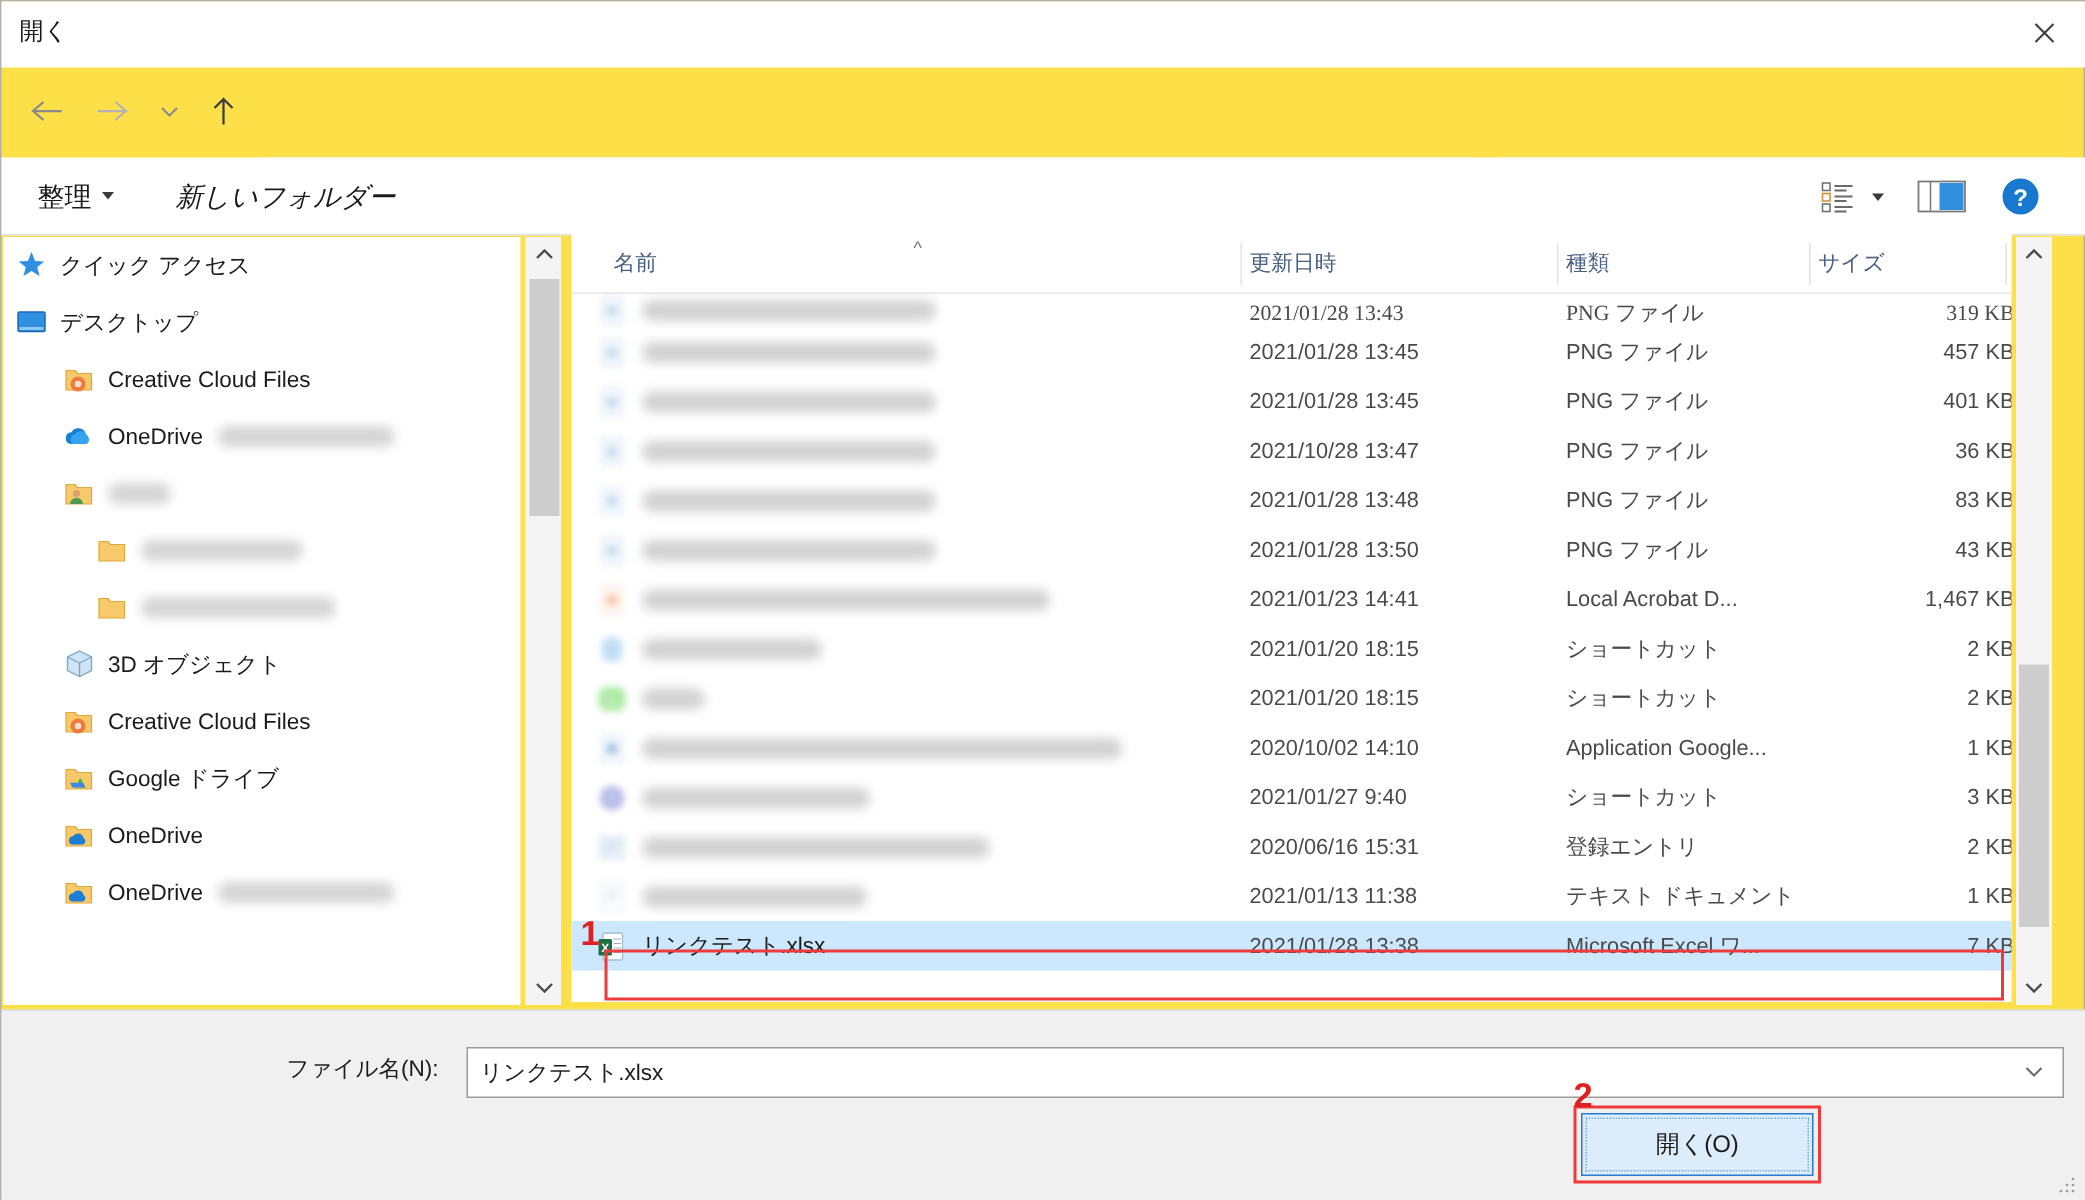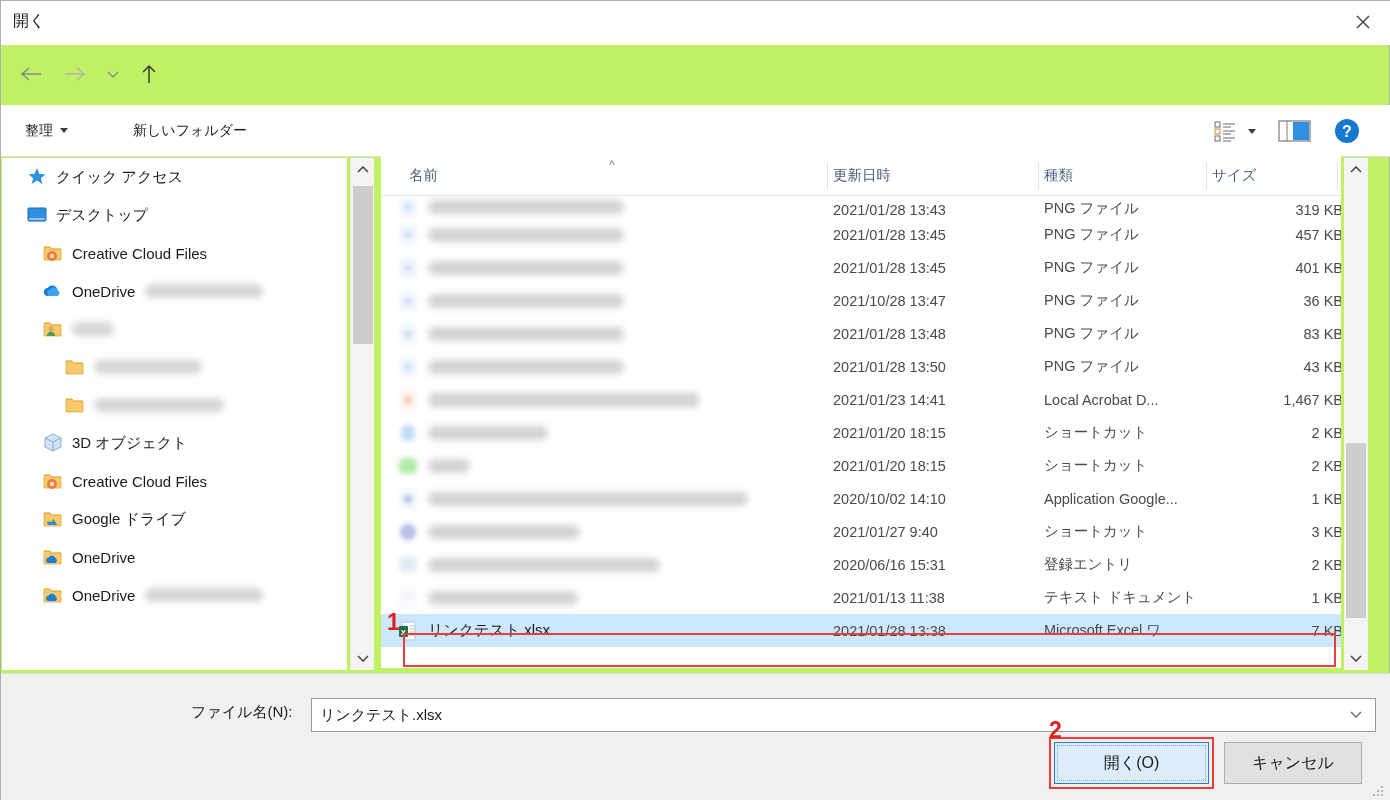--- a/index.html
+++ b/index.html
@@ -6,21 +6,21 @@
   html, body {
     margin: 0; padding: 0;
     width: 1390px; height: 800px;
     background: #ffffff;
     font-family: "Liberation Sans", "DejaVu Sans", sans-serif;
     overflow: hidden;
   }
   #dialog {
     position: relative;
     width: 1390px; height: 800px;
-    background: #bef264;
+    background: #fde047;
     border: 1px solid #b0b0b0;
   }
 
   
   #titlebar {
     position: absolute; left: 0; top: 0; width: 1390px; height: 44px;
     background: #ffffff;
   }
   #title-text {
     position: absolute; left: 12px; top: 10px;
@@ -92,24 +92,24 @@
   #search-placeholder { font-size: 15px; color: #4b4b4b; }
 
   
   #cmdbar {
     position: absolute; left: 0; top: 104px; width: 1390px; height: 52px;
     border-bottom: 1px solid #dedede; background: #ffffff;
   }
   .cmd {
     position: absolute; top: 0; height: 51px;
     display: flex; align-items: center;
-    font-size: 14px; color: #1a1a1a; cursor: default;
+    font-size: 18px; color: #1a1a1a; cursor: default;
   }
   #cmd-organize { left: 24px; }
-  #cmd-newfolder { left: 132px; }
+  #cmd-newfolder { left: 116px; font-style: italic; }
   .caret-sm {
     display:inline-block; margin-left: 7px;
     border-left: 4px solid transparent; border-right: 4px solid transparent;
     border-top: 5px solid #3a3a3a;
   }
   #cmd-view {
     position:absolute; left: 1213px; top: 12px; height: 28px;
     display:flex; align-items:center;
   }
   #cmd-preview {
@@ -125,21 +125,21 @@
     background: #ffffff; overflow: hidden;
   }
   .nav-item {
     position: relative; height: 38px; display: flex; align-items: center;
     font-size: 15px; color: #1a1a1a; white-space: nowrap; cursor: default;
   }
   .nav-ico {
     width: 22px; height: 22px; margin-right: 8px; flex: 0 0 auto;
     display: flex; align-items: center; justify-content: center;
   }
-  .lvl0 { padding-left: 24px; }
+  .lvl0 { padding-left: 8px; }
   .lvl1 { padding-left: 40px; }
   .lvl2 { padding-left: 62px; }
   .nav-blur {
     display:inline-block; height: 14px; border-radius: 8px;
     background: #d5d5d5; margin-left: 10px; filter: blur(3.5px);
   }
 
   
   #navscroll {
     position:absolute; left: 349px; top: 157px; width: 24px; height: 512px;
@@ -504,21 +504,21 @@
       <div id="sortmark">^</div>
       <div class="colsep" style="left:446px;"></div>
       <div class="colh" style="left:452px;">更新日時</div>
       <div class="colsep" style="left:657px;"></div>
       <div class="colh" style="left:663px;">種類</div>
       <div class="colsep" style="left:825px;"></div>
       <div class="colh" style="left:831px;">サイズ</div>
       <div class="colsep" style="left:956px;"></div>
     </div>
     <div id="rows-container">
-        <div class="frow" style="height: 22px; align-items: flex-end;">
+        <div class="frow" style="height: 22px; align-items: flex-end; font-family: Liberation Serif, serif;">
           <div class="fname" style="height: 22px;">
             <span class="ficon" style="opacity: 0.45; filter: blur(2.6px);"><svg width="22" height="22" viewBox="0 0 22 22">
                 <rect x="4" y="2" width="14" height="18" rx="1" fill="#eef5fb" stroke="#9dbcd6" stroke-width="0.9"></rect>
                 <circle cx="11" cy="11" r="4.2" fill="#7fb3e0"></circle>
               </svg></span>
             <span class="fname-blur" style="width: 196px;"></span>
           </div>
           <div class="fdate">2021/01/28 13:43</div>
           <div class="ftype">PNG ファイル</div>
           <div class="fsize">319 KB</div>
@@ -713,23 +713,20 @@
     </span>
   </div>
 
   <div id="btn-open">
     <span>開く(O)</span>
     <span id="btn-open-inner"></span>
   </div>
   <div id="btn-open-ring"></div>
   <div id="marker-2">2</div>
 
-  <div id="btn-cancel">
-    <span>キャンセル</span>
-  </div>
 
   <div id="resize-grip">
     <svg width="12" height="12" viewBox="0 0 12 12">
       <circle cx="10" cy="2" r="0.9" fill="#9a9a9a"></circle>
       <circle cx="6" cy="6" r="0.9" fill="#9a9a9a"></circle>
       <circle cx="10" cy="6" r="0.9" fill="#9a9a9a"></circle>
       <circle cx="2" cy="10" r="0.9" fill="#9a9a9a"></circle>
       <circle cx="6" cy="10" r="0.9" fill="#9a9a9a"></circle>
       <circle cx="10" cy="10" r="0.9" fill="#9a9a9a"></circle>
     </svg>

